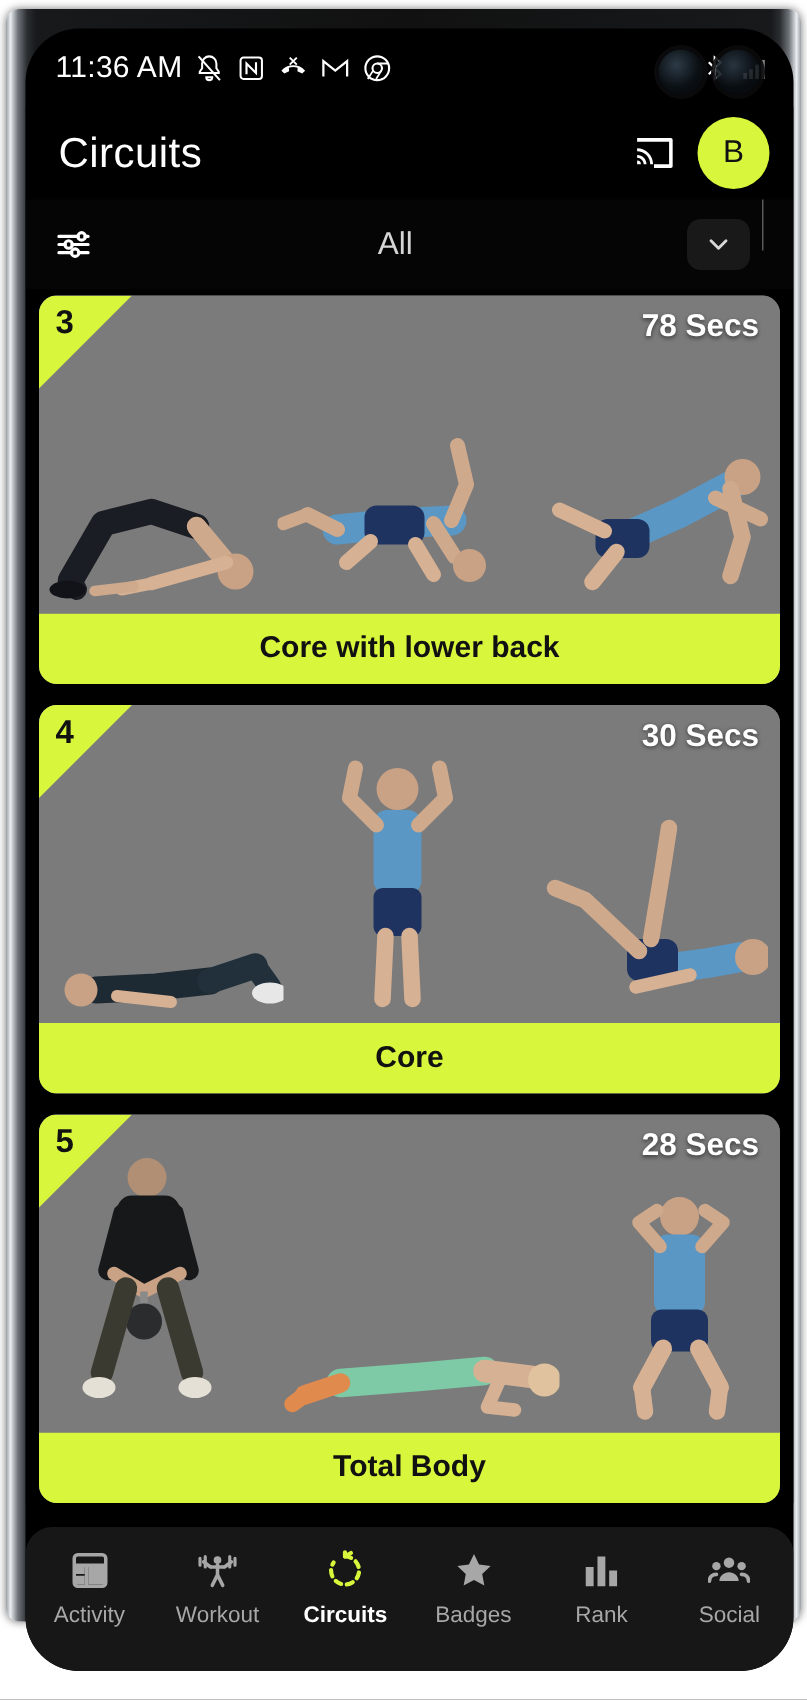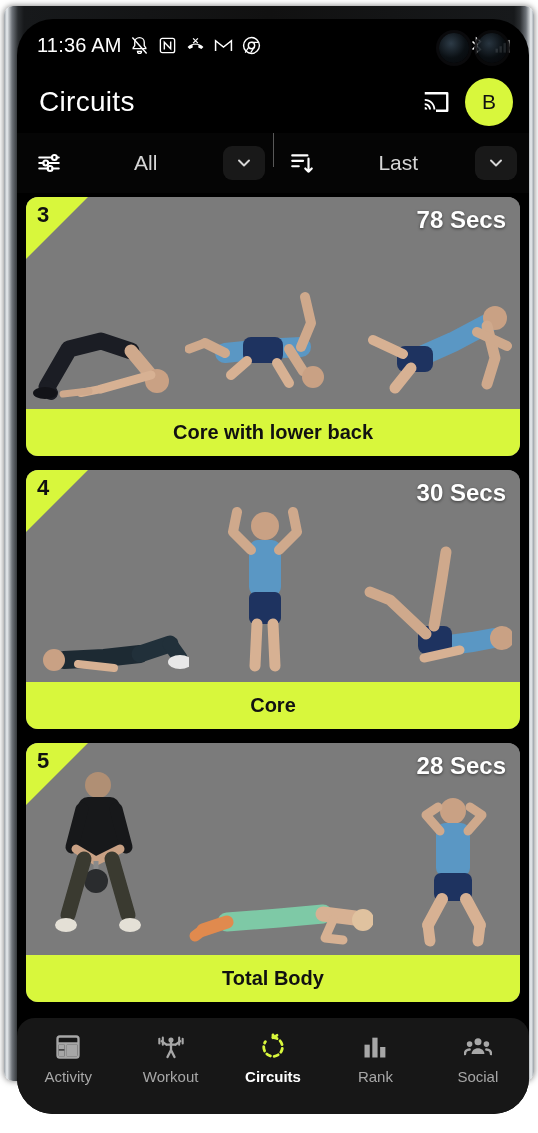--- a/index.html
+++ b/index.html
@@ -134,21 +134,21 @@
     border-right: 62px solid transparent;
     z-index: 3;
   }
   .card-index {
     position: absolute; left: 11px; top: 5px;
     color: #111; font-size: 22px; font-weight: 700;
     z-index: 4;
   }
   .card-duration {
     position: absolute; right: 14px; top: 9px;
-    color: #fff; font-size: 24px; font-weight: 700;
+    color: #fff; font-size: 21px; font-weight: 700;
     text-shadow: 0 1px 3px rgba(0,0,0,.55);
     z-index: 4;
   }
   .card-label {
     background: #d8f73c;
     color: #111;
     text-align: center;
     font-size: 20px; font-weight: 700;
     padding: 12px 8px;
   }
@@ -248,34 +248,20 @@
         </svg>
       </span>
       <span class="filter-value">All</span>
       <span class="chevron-btn">
         <svg viewBox="0 0 24 24">
               <path d="M6 9l6 6 6-6" fill="none" stroke="#d6d6d6" stroke-width="2.3" stroke-linecap="round" stroke-linejoin="round"></path>
             </svg>
       </span>
     </div>
     <div id="filter-divider"></div>
-    <div class="filter-group">
-      <span class="filter-icon-btn">
-        <svg viewBox="0 0 24 24">
-          <path d="M3 5h14M3 10h10M3 15h6" stroke="#fff" stroke-width="2" fill="none" stroke-linecap="round"></path>
-          <path d="M18 8v12M18 20l-3-3M18 20l3-3" stroke="#fff" stroke-width="2" fill="none" stroke-linecap="round" stroke-linejoin="round"></path>
-        </svg>
-      </span>
-      <span class="filter-value">Last</span>
-      <span class="chevron-btn">
-        <svg viewBox="0 0 24 24">
-              <path d="M6 9l6 6 6-6" fill="none" stroke="#d6d6d6" stroke-width="2.3" stroke-linecap="round" stroke-linejoin="round"></path>
-            </svg>
-      </span>
-    </div>
   </div>
 
   <div id="circuit-list">
 
     <div class="circuit-card">
       <div class="card-media">
         <div class="figures">
 
           <svg class="fig-svg" width="150" height="120" viewBox="0 0 150 120">
             <path d="M18 98 L40 60 L72 52 L102 62" stroke="#1b1d24" stroke-width="17" fill="none" stroke-linecap="round" stroke-linejoin="round"></path>
@@ -435,20 +421,28 @@
     <div class="nav-item active">
       <span class="nav-icon">
         <svg viewBox="0 0 24 24">
           <path d="M12 4a8 8 0 1 1-6.5 3.4" fill="none" stroke="#d8f73c" stroke-width="2.4" stroke-linecap="round" stroke-dasharray="3.6 3.2"></path>
           <path d="M12 4 L12 1.6 M12 4 L15.4 2" stroke="#d8f73c" stroke-width="2.4" fill="none" stroke-linecap="round"></path>
         </svg>
       </span>
       <span class="nav-label">Circuits</span>
     </div>
 
+    <div class="nav-item">
+      <span class="nav-icon">
+        <svg viewBox="0 0 24 24">
+          <path d="M12 2.5l2.9 6 6.6.9-4.8 4.6 1.2 6.5L12 17.4 6.1 20.5l1.2-6.5L2.5 9.4l6.6-.9z" fill="#a7a7a7"></path>
+        </svg>
+      </span>
+      <span class="nav-label">Badges</span>
+    </div>
 
     <div class="nav-item">
       <span class="nav-icon">
         <svg viewBox="0 0 24 24">
           <rect x="3" y="10" width="4.5" height="11" fill="#a7a7a7"></rect>
           <rect x="9.7" y="4" width="4.5" height="17" fill="#a7a7a7"></rect>
           <rect x="16.4" y="12" width="4.5" height="9" fill="#a7a7a7"></rect>
         </svg>
       </span>
       <span class="nav-label">Rank</span>

